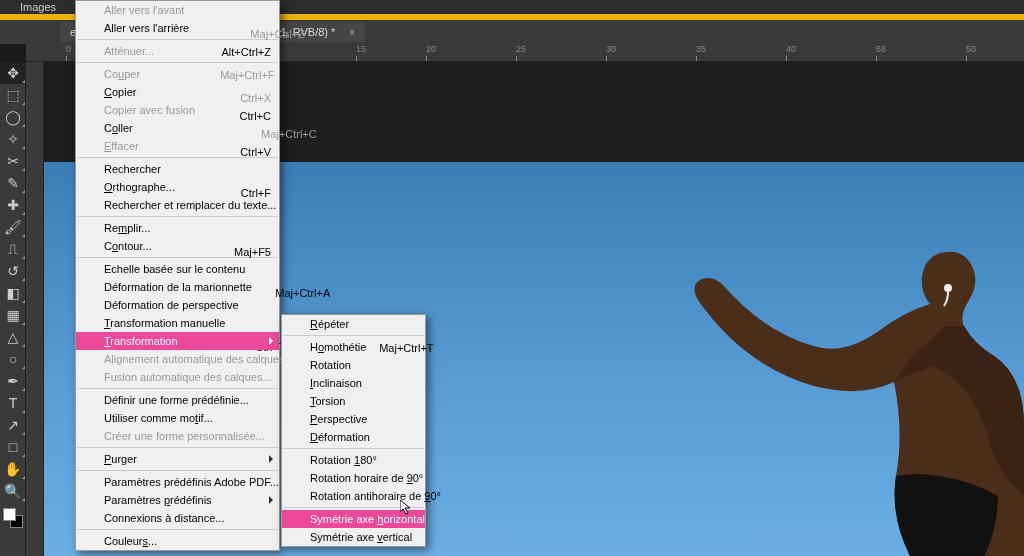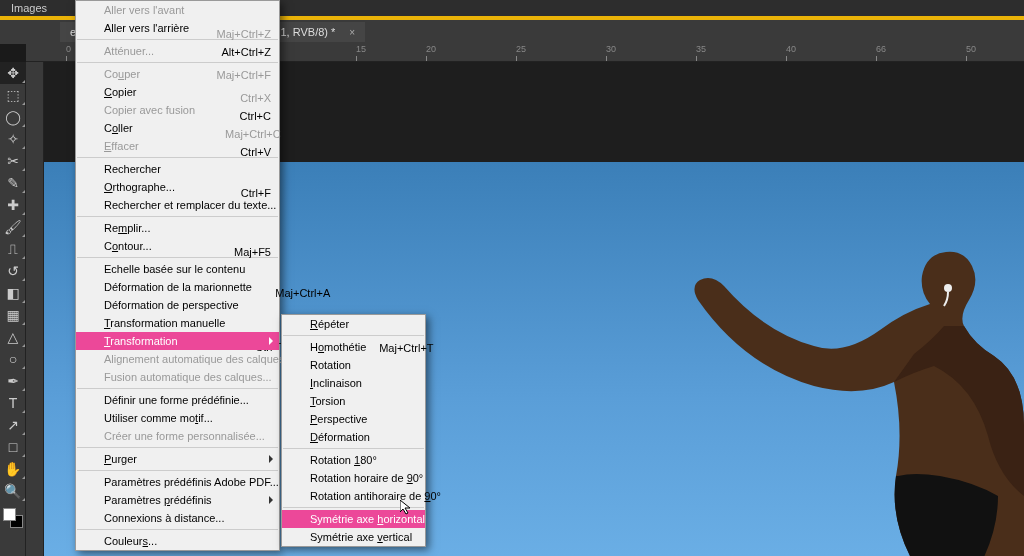--- a/index.html
+++ b/index.html
@@ -1,17 +1,17 @@
 <!DOCTYPE html>
 <html><head>
 <meta charset="utf-8">
 <style>
   * { margin:0; padding:0; box-sizing:border-box; font-family:"Segoe UI",Tahoma,Arial,sans-serif; }
   body { background:#1a1a1a; width:1024px; height:556px; overflow:hidden; position:relative; color:#ccc; font-size:11px; }
-  .topbar { height:20px; background:#2d2d2d; display:flex; align-items:center; padding:0 11px; border-bottom:4px solid #eab308; }
+  .topbar { height:20px; background:#2d2d2d; display:flex; align-items:center; padding:0 20px; border-bottom:6px solid #eab308; }
   .tabbar { height:24px; background:#3a3a3a; display:flex; align-items:center; padding-left:60px; }
   .tab { padding:4px 10px; color:#ddd; font-size:11px; display:flex; align-items:center; gap:6px; position:relative; }
   .tab.active { background:#454545; }
   .tab .close { margin-left:8px; font-size:10px; color:#aaa; }
   .ruler-h { height:18px; background:#3a3a3a; border-bottom:1px solid #222; position:relative; margin-left:26px; overflow:hidden;}
   .ruler-h .tick { position:absolute; top:0; height:18px; color:#888; font-size:9px; }
   .ruler-h .tick:before { content:""; position:absolute; left:0; top:12px; width:1px; height:6px; background:#888; }
   .workspace { display:flex; height:494px; }
   .toolbar { width:26px; background:#3a3a3a; display:flex; flex-direction:column; border-right:1px solid #222; }
   .tool { width:26px; height:22px; display:flex; align-items:center; justify-content:center; color:#ccc; font-size:14px; position:relative;}
@@ -21,21 +21,21 @@
   .swatch .fg { position:absolute; top:0; left:0; width:13px; height:13px; background:#fff; border:1px solid #888; }
   .swatch .bg { position:absolute; bottom:0; right:0; width:13px; height:13px; background:#000; border:1px solid #888; }
   .ruler-v { width:18px; background:#3a3a3a; border-right:1px solid #222;}
   .canvas-area { flex:1; background:#1e1e1e; position:relative; overflow:hidden;}
   .image { position:absolute; top:100px; left:0; right:0; bottom:0; background:linear-gradient(180deg,#3b7fb8 0%,#5a9ed8 60%,#6aaee5 100%); }
   .figure { position:absolute; right:-10px; bottom:-40px; width:360px; height:420px; }
   .menu { position:absolute; background:#f0f0f0; border:1px solid #999; box-shadow:3px 3px 8px rgba(0,0,0,0.5); color:#000; font-size:11px; }
   .menu .sep { height:1px; background:#ccc; margin:2px 1px; }
   .menu .item { display:flex; align-items:center; padding:2px 8px 2px 28px; height:18px; position:relative; white-space:nowrap; }
   .menu .item .sc { margin-left:auto; padding-left:30px;margin-top:48px; }
-  .menu .item.dis { color:#999; }
+  .menu .item.dis { color:#999;gap:36px; }
   .menu .item.hl { background:#ec4899; color:#fff; }
   .menu .item .arrow { position:absolute; right:6px; width:0; height:0; border-top:4px solid transparent; border-bottom:4px solid transparent; border-left:4px solid #333; }
   .menu .item.hl .arrow { border-left-color:#fff; }
   .menu1 { top:0; left:75px; width:205px; }
   .menu2 { top:314px; left:281px; width:145px; }
   u { text-decoration:underline; }
   .cursor { position:absolute; pointer-events:none; z-index:100; }
 </style>
 </head>
 <body>

